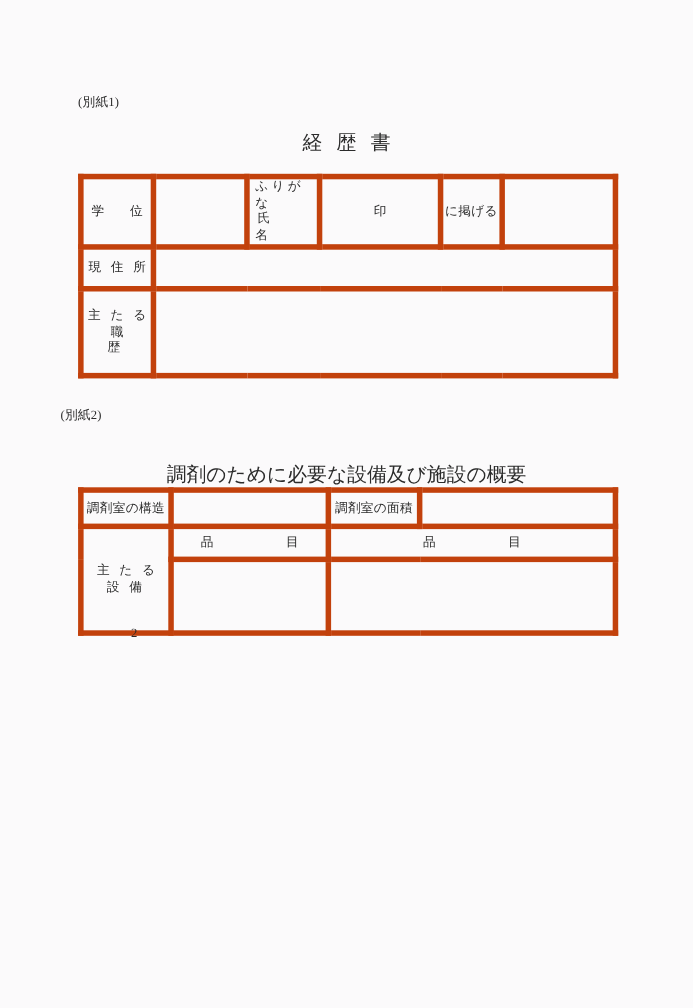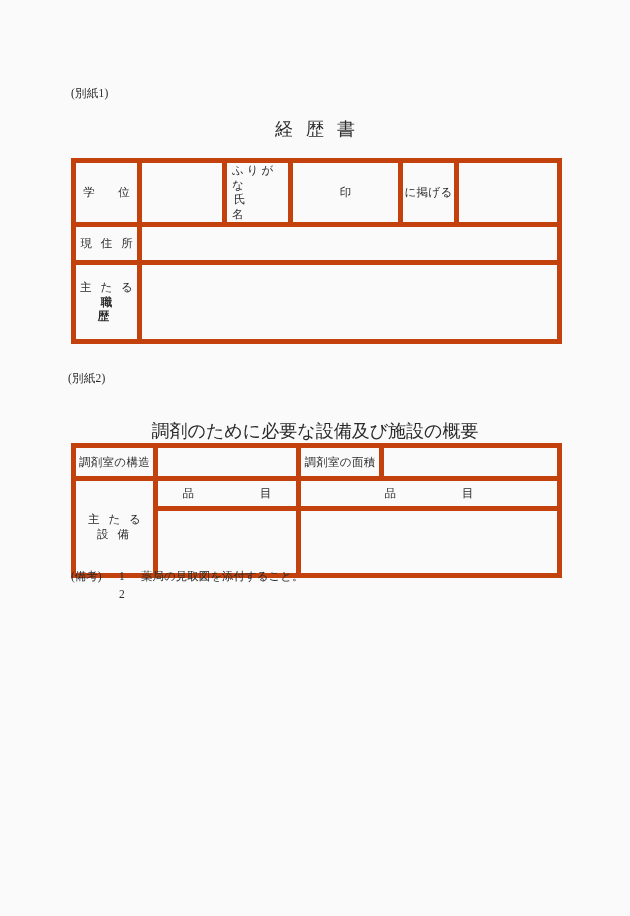--- a/index.html
+++ b/index.html
@@ -151,28 +151,28 @@
         <td class="lbl tight">に掲げる</td>
         <td></td>
       </tr>
       <tr>
         <td class="lbl sp1" style="height:33px;">現 住 所</td>
         <td colspan="5"></td>
       </tr>
       <tr>
         <td class="lbl" style="height:74px;">
           <span class="sp1" style="display:block;">主 た る</span>
-          <span class="sp2" style="display:block;font-weight:bold;">職　　歴</span>
+          <span class="sp2" style="display:block;">職　　歴</span>
         </td>
         <td colspan="5"></td>
       </tr>
     </tbody>
   </table>
 
-  <div class="sheet-label" style="left:68px; top:373px;">(別紙2)</div>
+  <div class="sheet-label" style="left:55px; top:373px;">(別紙2)</div>
 
   <div class="form-title" style="top:422px;">調剤のために必要な設備及び施設の概要</div>
 
   <table class="form" style="left:71px; top:443px; width:486px;">
     <colgroup>
       <col style="width:82px">
       <col style="width:143px">
       <col style="width:83px">
       <col style="width:178px">
     </colgroup>
@@ -198,25 +198,20 @@
       </tr>
       <tr>
         <td style="height:62px;"></td>
         <td colspan="2"></td>
       </tr>
     </tbody>
   </table>
 
   <div class="notes" style="left:71px; top:568px; width:500px;">
 
-    <div class="note-row">
-      <span class="note-kw">(備考)</span>
-      <span class="note-num">1</span>
-      <span class="note-body">薬局の見取図を添付すること。</span>
-    </div>
 
     <div class="note-row">
       <span class="note-kw"></span>
       <span class="note-num">2</span>
     </div>
 
   </div>
 
 </div>
 

